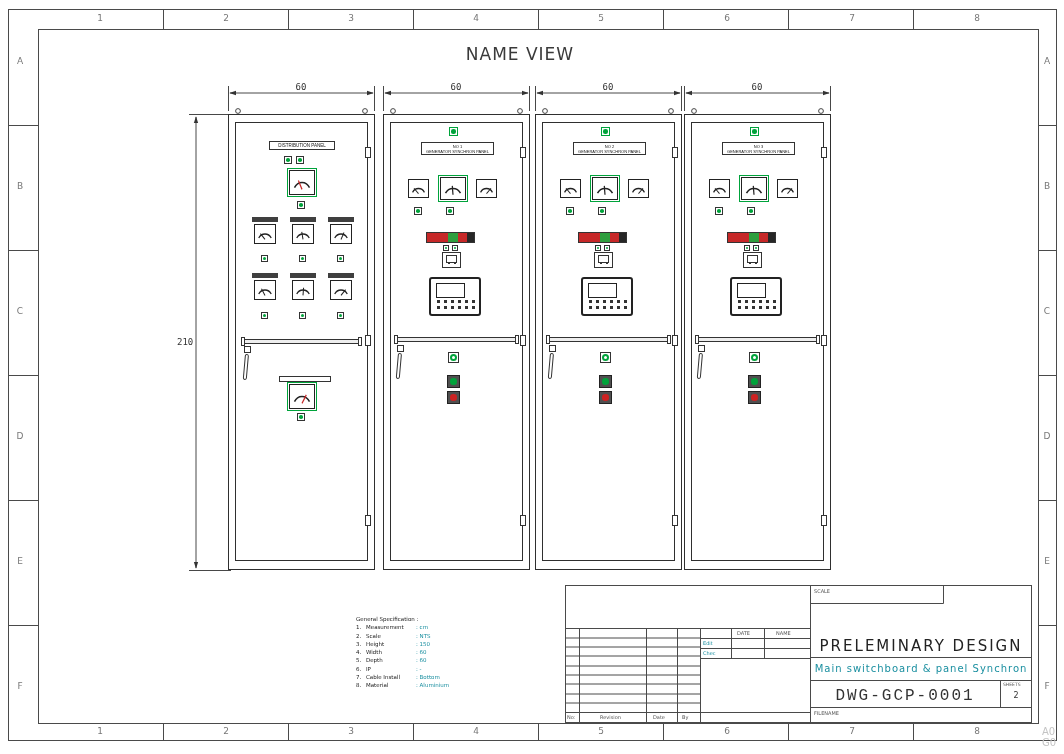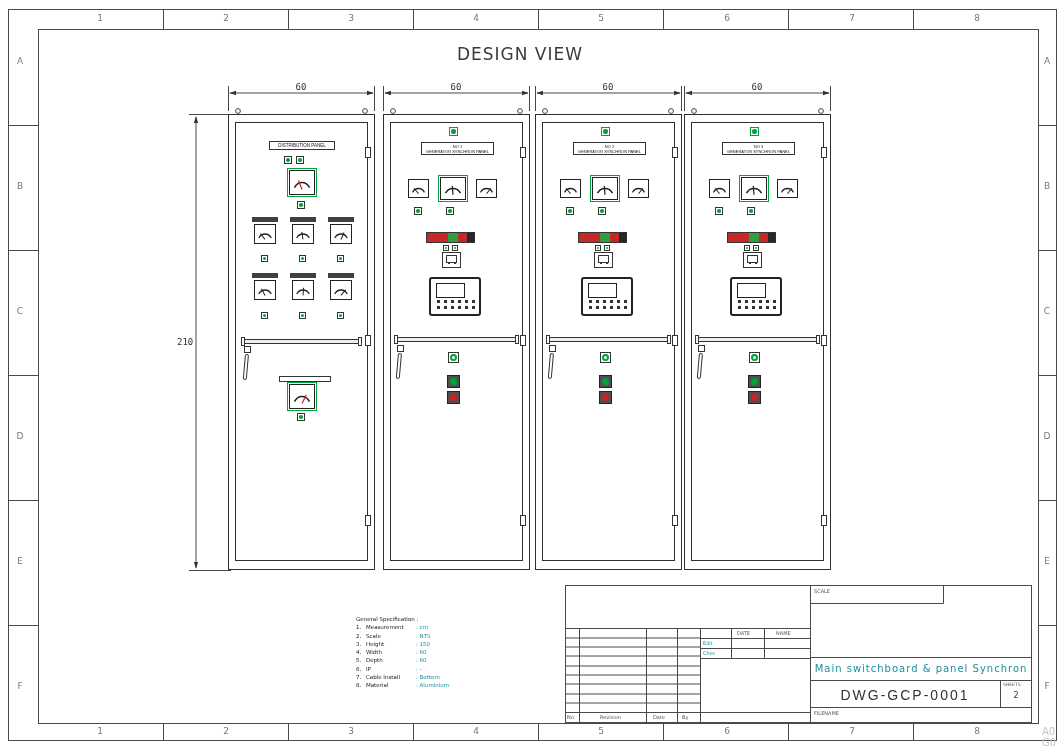--- a/index.html
+++ b/index.html
@@ -8,21 +8,21 @@
         font-family:"Liberation Sans",sans-serif}
   .t{position:absolute;color:#333;white-space:nowrap;font-family:"DejaVu Sans",sans-serif}
   .ctr{transform:translateX(-50%)}
   .title{font-size:17px;color:#3a3a3a;letter-spacing:1px}
   .glabel{font-size:9px;color:#777}
   .dim{font-size:9px;color:#333;font-family:"DejaVu Sans Mono",monospace}
   .tiny{font-size:5px;color:#555}
   .teal{color:#1a8fa0}
   .tb-big{font-size:15px;letter-spacing:2px;color:#222}
   .tb-sub{font-size:10px;letter-spacing:1px;color:#1a8fa0}
-  .tb-dwg{font-size:14px;letter-spacing:2px;color:#333;font-family:Liberation Sans, sans-serif}
+  .tb-dwg{font-size:16px;letter-spacing:2px;color:#333;font-family:Liberation Mono, monospace}
 
   .panel{position:absolute;top:114px;width:147px;height:456px;border:1px solid #2f2f2f;background:#fff}
   .pinner{position:absolute;left:6px;top:7px;right:6px;bottom:8px;border:1px solid #2f2f2f}
   .strip{position:absolute;border:1px solid #333;background:#fff;display:flex;flex-direction:column;
          align-items:center;justify-content:center;text-align:center;overflow:hidden;color:#111}
   .strip span{display:block;font-size:4px;line-height:1.25}
   .strip .big{font-size:4.5px}
   .dstrip{position:absolute;background:#3f3f3f}
   .gauge{position:absolute;border:1px solid #222;background:#fff}
   .gframe{outline:1.5px solid #00a33b;outline-offset:1px}
@@ -115,21 +115,21 @@
       <line x1="764.5" y1="628.5" x2="764.5" y2="658.5"></line>
       <line x1="700.5" y1="638.5" x2="810.5" y2="638.5"></line>
       <line x1="700.5" y1="648.5" x2="810.5" y2="648.5"></line>
       <line x1="700.5" y1="658.5" x2="810.5" y2="658.5"></line>
       <path d="M565.5 638 H700.5 M565.5 647 H700.5 M565.5 656 H700.5 M565.5 666 H700.5 M565.5 675 H700.5 M565.5 684 H700.5 M565.5 694 H700.5 M565.5 703 H700.5"></path>
       <line x1="565.5" y1="712.5" x2="810.5" y2="712.5"></line>
       <path d="M579.5 628.5 V722.5 M646.5 628.5 V722.5 M677.5 628.5 V722.5"></path>
     </g>
   </svg>
 
-  <span class="t title ctr" style="left:520px;top:44px">DESIGN VIEW</span>
+  <span class="t title ctr" style="left:520px;top:44px">NAME VIEW</span>
 
   <span class="t glabel ctr" style="left:100px;top:13px">1</span>
   <span class="t glabel ctr" style="left:226px;top:13px">2</span>
   <span class="t glabel ctr" style="left:351px;top:13px">3</span>
   <span class="t glabel ctr" style="left:476px;top:13px">4</span>
   <span class="t glabel ctr" style="left:601px;top:13px">5</span>
   <span class="t glabel ctr" style="left:727px;top:13px">6</span>
   <span class="t glabel ctr" style="left:852px;top:13px">7</span>
   <span class="t glabel ctr" style="left:977px;top:13px">8</span>
 
@@ -424,20 +424,21 @@
         <span class="s-name">Material</span>
         <span class="s-val">: Aluminium</span>
       </div>
   </div>
 
   <span class="t tiny" style="left:814px;top:588px">SCALE</span>
   <span class="t tiny" style="left:737px;top:630px">DATE</span>
   <span class="t tiny" style="left:776px;top:630px">NAME</span>
   <span class="t tiny teal" style="left:703px;top:640px">Edit</span>
   <span class="t tiny teal" style="left:703px;top:650px">Chec</span>
+  <span class="t tb-big ctr" style="left:921px;top:637px">PRELEMINARY DESIGN</span>
   <span class="t tb-sub ctr" style="left:921px;top:663px">Main switchboard &amp; panel Synchron</span>
   <span class="t tb-dwg ctr" style="left:905px;top:687px">DWG-GCP-0001</span>
   <span class="t" style="left:1003px;top:682px;font-size:4.5px;color:#555">SHEETS</span>
   <span class="t ctr" style="left:1016px;top:691px;font-size:8px">2</span>
   <span class="t tiny" style="left:814px;top:710px">FILENAME</span>
   <span class="t tiny" style="left:567px;top:714px">No:</span>
   <span class="t tiny" style="left:600px;top:714px">Revision</span>
   <span class="t tiny" style="left:653px;top:714px">Date</span>
   <span class="t tiny" style="left:682px;top:714px">By</span>
 

